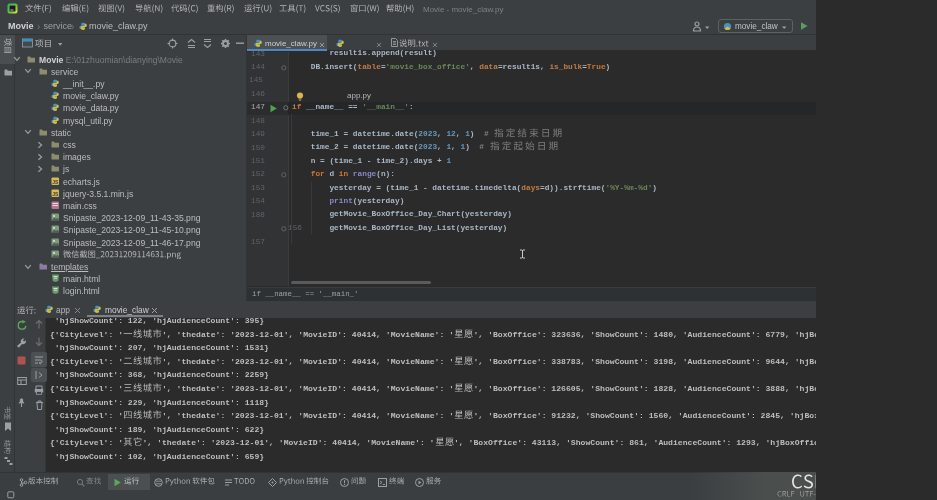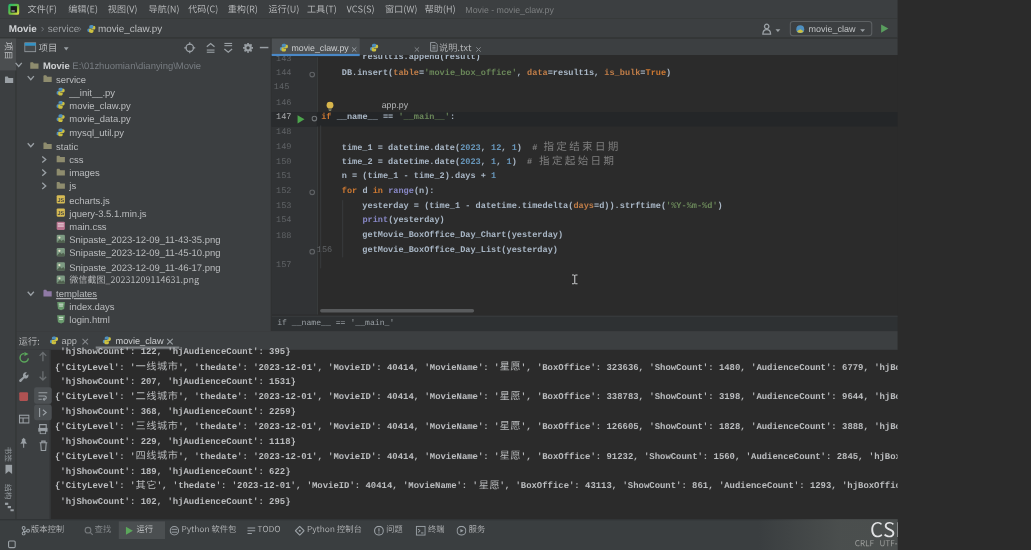--- a/index.html
+++ b/index.html
@@ -442,21 +442,21 @@
         <path d="M0.5 2 L0.5 7.5 L8 7.5 L8 2.8 L3.8 2.8 L3 1.5 L1 1.5 Z" fill="#8f7aa5"></path>
       </svg>
     </div>
     <div style="position:absolute;left:51px;top:261.8999999999999px;font:normal 8.6px 'Liberation Sans',sans-serif;color:#bbbdbf;white-space:pre;text-decoration:underline;">templates</div>
     <div style="position:absolute;left:51px;top:274.19999999999993px;">
       <svg style="display:block" width="9" height="9" viewBox="0 0 9 9">
         <path d="M1 0.5 L8 0.5 L7.3 7 L4.5 8 L1.7 7 Z" fill="#6a9b6e"></path>
         <path d="M2.5 2.5 L6.5 2.5 M2.8 4.2 L6.2 4.2" stroke="#dfe8df" stroke-width="0.9"></path>
       </svg>
     </div>
-    <div style="position:absolute;left:63px;top:274.0999999999999px;font:normal 8.6px 'Liberation Sans',sans-serif;color:#bbbdbf;white-space:pre;">index.days</div>
+    <div style="position:absolute;left:63px;top:274.0999999999999px;font:normal 8.6px 'Liberation Sans',sans-serif;color:#bbbdbf;white-space:pre;">main.html</div>
     <div style="position:absolute;left:51px;top:286.3999999999999px;">
       <svg style="display:block" width="9" height="9" viewBox="0 0 9 9">
         <path d="M1 0.5 L8 0.5 L7.3 7 L4.5 8 L1.7 7 Z" fill="#6a9b6e"></path>
         <path d="M2.5 2.5 L6.5 2.5 M2.8 4.2 L6.2 4.2" stroke="#dfe8df" stroke-width="0.9"></path>
       </svg>
     </div>
     <div style="position:absolute;left:63px;top:286.2999999999999px;font:normal 8.6px 'Liberation Sans',sans-serif;color:#bbbdbf;white-space:pre;">login.html</div>
     <div style="position:absolute;left:247px;top:35px;width:675px;height:266px;background:#2b2b2b;"></div>
     <div style="position:absolute;left:247px;top:52px;width:41px;height:234px;background:#313335;"></div>
     <div style="position:absolute;left:287.5px;top:52px;width:1px;height:234px;background:#3a3d3f;"></div>
@@ -766,21 +766,21 @@
         <path d="M1.0851000000000002 1.1684V8.5284H1.7843V7.8292H7.9299V8.4548H8.638300000000001V1.1684ZM1.7843 7.1576V1.8308H3.5139C3.4679 4.094 3.3023000000000002 5.2716 1.8947 5.934C2.0419 6.0536 2.2443 6.3112 2.3179 6.4768C3.9095 5.694800000000001 4.1395 4.324 4.1855 1.8308H5.4735V4.7196C5.4735 5.437200000000001 5.6299 5.7316 6.2739 5.7316C6.4211 5.7316 7.0927 5.7316 7.2767 5.7316C7.4883 5.7316 7.7275 5.7224 7.8379 5.6856C7.8195 5.52 7.8011 5.2808 7.7827 5.0968C7.6631 5.1335999999999995 7.4055 5.1428 7.2583 5.1428C7.1019 5.1428 6.5039 5.1428 6.3567 5.1428C6.1635 5.1428 6.1267 5.0324 6.1267 4.7379999999999995V1.8308H7.9299V7.1576Z M10.523299999999999 7.5992 10.670499999999999 8.2616C11.516899999999998 8.004 12.620899999999999 7.6728000000000005 13.688099999999999 7.36L13.586899999999998 6.7712C12.455299999999998 7.0932 11.2869 7.4152000000000005 10.523299999999999 7.5992ZM16.5033 0.9199999999999999C16.963299999999997 1.1408000000000005 17.5429 1.4996 17.8373 1.7572L18.2421 1.3247999999999998C17.947699999999998 1.0764000000000005 17.3589 0.7360000000000007 16.908099999999997 0.5335999999999999ZM10.688899999999999 4.2044C10.817699999999999 4.140000000000001 11.038499999999999 4.0848 12.160899999999998 3.9375999999999998C11.756099999999998 4.5356000000000005 11.397299999999998 4.9956 11.222499999999998 5.179600000000001C10.937299999999999 5.52 10.725699999999998 5.75 10.523299999999999 5.7867999999999995C10.606099999999998 5.961600000000001 10.707299999999998 6.2836 10.7441 6.4216C10.937299999999999 6.3112 11.250099999999998 6.2192 13.559299999999999 5.75C13.540899999999999 5.612 13.540899999999999 5.3544 13.559299999999999 5.170400000000001L11.728499999999999 5.5016C12.427699999999998 4.6736 13.1269 3.6616 13.715699999999998 2.6496000000000004L13.136099999999999 2.3C12.961299999999998 2.6404000000000005 12.758899999999999 2.99 12.556499999999998 3.3212L11.388099999999998 3.4408000000000003C11.9401 2.6588000000000003 12.4737 1.6652000000000005 12.869299999999999 0.6992000000000003L12.225299999999999 0.39559999999999995C11.857299999999999 1.4996 11.185699999999999 2.6772 10.983299999999998 2.9808000000000003C10.780899999999999 3.2936000000000005 10.6245 3.5052000000000003 10.458899999999998 3.5512000000000006C10.541699999999999 3.7352 10.652099999999999 4.0664 10.688899999999999 4.2044ZM18.186899999999998 4.8852C17.8189 5.4648 17.3221 5.9984 16.7241 6.4584C16.5769 5.9708000000000006 16.448099999999997 5.382 16.356099999999998 4.7196L18.702099999999998 4.2780000000000005L18.591699999999996 3.6708L16.2733 4.1032C16.2273 3.7168 16.1813 3.3120000000000003 16.1537 2.8888L18.444499999999998 2.5392L18.3341 1.9320000000000004L16.116899999999998 2.2632000000000003C16.089299999999998 1.6467999999999998 16.080099999999998 1.0120000000000005 16.080099999999998 0.3496000000000006H15.399299999999998C15.408499999999998 1.0396 15.4269 1.7111999999999998 15.4637 2.3644L14.010099999999998 2.5760000000000005L14.1205 3.2016L15.500499999999999 2.99C15.528099999999998 3.4132 15.574099999999998 3.8272000000000004 15.620099999999999 4.2228L13.826099999999999 4.554L13.936499999999999 5.179600000000001L15.7029 4.8484C15.813299999999998 5.612 15.9605 6.302 16.1537 6.8724C15.371699999999999 7.3968 14.470099999999999 7.8108 13.531699999999999 8.096C13.697299999999998 8.2524 13.8721 8.5008 13.964099999999998 8.6664C14.828899999999997 8.3628 15.647699999999999 7.9672 16.383699999999997 7.4888C16.7609 8.3168 17.2577 8.8044 17.910899999999998 8.8044C18.545699999999997 8.8044 18.7573 8.5008 18.8861 7.4704C18.7297 7.406000000000001 18.508899999999997 7.2588 18.3709 7.1024C18.3249 7.9212 18.2329 8.1328 17.984499999999997 8.1328C17.5797 8.1328 17.2393 7.7556 16.954099999999997 7.084C17.680899999999998 6.532 18.3065 5.8788 18.7665 5.1612Z M20.1547 6.9092 20.3755 7.59C21.1115 7.3048 22.0223 6.946 22.9055 6.5872L22.776699999999998 5.961600000000001L21.8843 6.2928V3.2568H22.7675V2.6128H21.8843V0.4784000000000006H21.2403V2.6128H20.2651V3.2568H21.2403V6.532C20.8355 6.6792 20.4583 6.808 20.1547 6.9092ZM27.7447 3.4408000000000003C27.5423 4.2872 27.2663 5.0692 26.9075 5.75C26.7603 4.8392 26.6499 3.6984000000000004 26.6039 2.4196H28.545099999999998V1.7755999999999998H27.8735L28.3335 1.4535999999999998C28.1035 1.1592000000000002 27.6251 0.7176 27.2203 0.42320000000000046L26.7603 0.7267999999999999C27.1467 1.0304000000000002 27.5975 1.4720000000000004 27.8183 1.7755999999999998H26.5855C26.5763 1.3155999999999999 26.5763 0.8464 26.5763 0.35880000000000045H25.913899999999998L25.941499999999998 1.7755999999999998H23.1447V4.646000000000001C23.1447 5.8420000000000005 23.0527 7.36 22.1327 8.427200000000001C22.279899999999998 8.51 22.5375 8.7308 22.6387 8.8596C23.6415 7.7096 23.7887 5.9524 23.7887 4.646000000000001V4.2412H24.9479C24.9295 5.9064 24.892699999999998 6.4952000000000005 24.8007 6.6424C24.7455 6.716 24.6719 6.7344 24.5615 6.7344C24.4419 6.7344 24.1567 6.7344 23.843899999999998 6.7068C23.9359 6.854 23.9911 7.1116 24.0095 7.2864C24.3315 7.3048 24.6535 7.3048 24.8375 7.2864C25.0583 7.2588 25.1871 7.1944 25.3159 7.038C25.4815 6.7988 25.5183 6.0536 25.5459 3.9284C25.5551 3.8456 25.5551 3.6616 25.5551 3.6616H23.7887V2.4196H25.959899999999998C26.0335 4.0204 26.162300000000002 5.474 26.4107 6.578C25.913899999999998 7.277200000000001 25.3067 7.866 24.5707 8.3168C24.7179 8.427200000000001 24.9663 8.6756 25.0675 8.7952C25.6563 8.3996 26.1715 7.912 26.6131 7.3508000000000004C26.8983 8.2248 27.2847 8.74 27.7999 8.74C28.3979 8.74 28.600299999999997 8.3076 28.7015 6.9184C28.545099999999998 6.854 28.3243 6.716 28.1863 6.5688C28.1495 7.6268 28.066699999999997 8.0776 27.8827 8.0776C27.5791 8.0776 27.3031 7.5716 27.0915 6.6884C27.6527 5.8052 28.075899999999997 4.7656 28.3795 3.5604000000000005Z M33.3281 0.5060000000000002C33.5489 0.8740000000000006 33.7973 1.3616000000000001 33.944500000000005 1.7204000000000006H29.997700000000002V2.3920000000000003H33.7421V3.6432H30.8901V7.7648H31.5801V4.3148H33.7421V8.813600000000001H34.4505V4.3148H36.7505V6.881600000000001C36.7505 7.010400000000001 36.7045 7.0564 36.5389 7.0656C36.3825 7.0748 35.8213 7.0748 35.1957 7.0472C35.2969 7.2496 35.4073 7.5256 35.4349 7.728C36.2261 7.728 36.7413 7.728 37.0633 7.6084000000000005C37.3669 7.498 37.4589 7.2864 37.4589 6.8908000000000005V3.6432H34.4505V2.3920000000000003H38.2777V1.7204000000000006H34.5885L34.7265 1.6744000000000003C34.5885 1.3064 34.2665 0.7267999999999999 33.999700000000004 0.29440000000000044Z" fill="#bcbec0"></path>
       </svg>', 'thedate': '2023-12-01', 'MovieID': 40414, 'MovieName': '<svg style="display:inline-block;vertical-align:-2.5px" width="19.5" height="10.58" viewBox="0 0 19.5 10.58">
         <path d="M2.5019 2.6311999999999998H7.2491V3.4592H2.5019ZM2.5019 1.2972000000000001H7.2491V2.1068H2.5019ZM1.8303 0.7452000000000005V4.0112000000000005H7.9575V0.7452000000000005ZM2.4191000000000003 4.0204C2.0511 4.83 1.4071 5.6304 0.7355 6.1456C0.9011 6.2468 1.1863000000000001 6.4492 1.3151000000000002 6.578C1.6371 6.302 1.9683000000000002 5.9432 2.2719 5.5476H4.5259V6.4216H1.9499V6.9828H4.5259V7.9856H0.8735V8.5928H8.895900000000001V7.9856H5.2435V6.9828H7.9299V6.4216H5.2435V5.5476H8.316299999999998V4.9588H5.2435V4.2136H4.5259V4.9588H2.6859C2.8423 4.7196 2.9803 4.462 3.0999 4.2136Z M13.338499999999998 6.5136V7.866C13.338499999999998 8.5192 13.568499999999998 8.694 14.488499999999998 8.694C14.6817 8.694 16.070899999999998 8.694 16.2641 8.694C17.0001 8.694 17.1933 8.4548 17.2761 7.4428C17.1013 7.4152000000000005 16.8437 7.3232 16.7057 7.222C16.6689 8.0224 16.604499999999998 8.1236 16.2089 8.1236C15.914499999999999 8.1236 14.746099999999998 8.1236 14.525299999999998 8.1236C14.037699999999997 8.1236 13.954899999999999 8.0776 13.954899999999999 7.8568V6.5136ZM14.589699999999999 6.5044C14.9485 6.854 15.408499999999998 7.3324 15.620099999999999 7.6268L16.098499999999998 7.2864C15.877699999999997 7.0012 15.417699999999998 6.5412 15.058899999999998 6.21ZM16.2089 4.8852C16.7701 5.2348 17.506099999999996 5.7316 17.8833 6.0443999999999996L18.3341 5.6212C17.947699999999998 5.3268 17.2025 4.8484 16.650499999999997 4.526400000000001ZM17.0737 6.5504C17.450899999999997 7.0564 17.920099999999998 7.7556 18.1501 8.1604L18.711299999999998 7.9028C18.472099999999998 7.5072 17.984499999999997 6.8264 17.5981 6.3388ZM12.363299999999999 6.486000000000001C12.216099999999999 7.0288 11.9493 7.7464 11.645699999999998 8.1788L12.170099999999998 8.427200000000001C12.4737 7.9672 12.712899999999998 7.2404 12.887699999999999 6.6792ZM13.228099999999998 3.3856H17.2393V3.9560000000000004H13.228099999999998ZM13.228099999999998 2.3828000000000005H17.2393V2.9532H13.228099999999998ZM13.412099999999999 4.5448C13.016499999999999 4.912800000000001 12.436899999999998 5.336 11.912499999999998 5.6212C12.0597 5.7132000000000005 12.3081 5.9155999999999995 12.418499999999998 6.0352C12.915299999999998 5.704000000000001 13.559299999999999 5.1888000000000005 14.010099999999998 4.7564ZM11.121299999999998 0.7452000000000005V3.3304C11.121299999999998 4.8208 11.066099999999999 6.9644 10.339299999999998 8.5008C10.4957 8.5652 10.780899999999999 8.7584 10.8913 8.878C11.664099999999998 7.268 11.765299999999998 4.8944 11.765299999999998 3.3212V1.3064H18.462899999999998V0.7452000000000005ZM14.755299999999998 1.3247999999999998C14.718499999999999 1.4904000000000002 14.6541 1.7296000000000005 14.598899999999999 1.9412000000000003H12.5933V4.397600000000001H14.856499999999999V5.437200000000001C14.856499999999999 5.5292 14.828899999999997 5.5568 14.727699999999999 5.5568C14.608099999999999 5.566000000000001 14.249299999999998 5.566000000000001 13.835299999999998 5.5568C13.918099999999999 5.704000000000001 14.028499999999998 5.9155999999999995 14.056099999999999 6.072C14.608099999999999 6.072 14.966899999999999 6.072 15.1969 5.9892C15.4453 5.8972 15.500499999999999 5.7592 15.500499999999999 5.4556000000000004V4.397600000000001H17.8925V1.9412000000000003H15.298099999999998L15.528099999999998 1.4628000000000005Z" fill="#bcbec0"></path>
       </svg>', 'BoxOffice': 91232, 'ShowCount': 1560, 'AudienceCount': 2845, 'hjBoxOffice': 18815,</div>
     <div style="position:absolute;left:50px;top:422.6px;font:bold 8.12px 'Liberation Mono',monospace;line-height:13.55px;white-space:pre;color:#bcbec0;width:860px;overflow:hidden;"> 'hjShowCount': 189, 'hjAudienceCount': 622}</div>
     <div style="position:absolute;left:50px;top:436.15px;font:bold 8.12px 'Liberation Mono',monospace;line-height:13.55px;white-space:pre;color:#bcbec0;width:860px;overflow:hidden;">{'CityLevel': '<svg style="display:inline-block;vertical-align:-2.5px" width="19.5" height="10.58" viewBox="0 0 19.5 10.58">
         <path d="M5.5471 7.498C6.6327 7.9028 7.7275 8.3996 8.371500000000001 8.7952L9.0063 8.3352C8.288699999999999 7.958 7.1110999999999995 7.4428 6.0255 7.0656ZM3.5967000000000002 7.010400000000001C2.9527 7.4612 1.6831 7.9948 0.6895 8.2892C0.8367000000000001 8.427200000000001 1.0391 8.6664 1.1403 8.813600000000001C2.1339 8.4916 3.3943 7.958 4.2131 7.4428ZM6.5866999999999996 0.3772000000000002V1.4444H3.1551V0.3772000000000002H2.4743V1.4444H1.0391V2.0884H2.4743V6.21H0.7723000000000001V6.854H8.9787V6.21H7.2767V2.0884H8.7579V1.4444H7.2767V0.3772000000000002ZM3.1551 6.21V5.198H6.5866999999999996V6.21ZM3.1551 2.0884H6.5866999999999996V3.0084H3.1551ZM3.1551 3.6064H6.5866999999999996V4.6091999999999995H3.1551Z M12.105699999999999 3.1832000000000003V7.36C12.105699999999999 8.3536 12.492099999999999 8.6112 13.798499999999999 8.6112C14.083699999999999 8.6112 16.356099999999998 8.6112 16.6689 8.6112C17.8833 8.6112 18.1409 8.1972 18.2789 6.7620000000000005C18.067299999999996 6.716 17.7729 6.5964 17.5889 6.4768C17.496899999999997 7.6912 17.377299999999998 7.9304 16.650499999999997 7.9304C16.1537 7.9304 14.184899999999999 7.9304 13.789299999999999 7.9304C12.979699999999998 7.9304 12.8233 7.8292 12.8233 7.3508000000000004V5.9155999999999995C14.3873 5.5016 16.098499999999998 4.968 17.2853 4.397600000000001L16.7149 3.8548C15.804099999999998 4.3608 14.276899999999998 4.8852 12.8233 5.2808V3.1832000000000003ZM13.945699999999999 0.49680000000000035C14.1481 0.8464 14.350499999999998 1.2880000000000003 14.470099999999999 1.6192000000000002H10.817699999999999V3.5236H11.507699999999998V2.2816H17.690099999999997V3.5236H18.4077V1.6192000000000002H15.114099999999999L15.233699999999999 1.5823999999999998C15.132499999999999 1.242 14.856499999999999 0.6992000000000003 14.608099999999999 0.3036000000000003Z" fill="#bcbec0"></path>
       </svg>', 'thedate': '2023-12-01', 'MovieID': 40414, 'MovieName': '<svg style="display:inline-block;vertical-align:-2.5px" width="19.5" height="10.58" viewBox="0 0 19.5 10.58">
         <path d="M2.5019 2.6311999999999998H7.2491V3.4592H2.5019ZM2.5019 1.2972000000000001H7.2491V2.1068H2.5019ZM1.8303 0.7452000000000005V4.0112000000000005H7.9575V0.7452000000000005ZM2.4191000000000003 4.0204C2.0511 4.83 1.4071 5.6304 0.7355 6.1456C0.9011 6.2468 1.1863000000000001 6.4492 1.3151000000000002 6.578C1.6371 6.302 1.9683000000000002 5.9432 2.2719 5.5476H4.5259V6.4216H1.9499V6.9828H4.5259V7.9856H0.8735V8.5928H8.895900000000001V7.9856H5.2435V6.9828H7.9299V6.4216H5.2435V5.5476H8.316299999999998V4.9588H5.2435V4.2136H4.5259V4.9588H2.6859C2.8423 4.7196 2.9803 4.462 3.0999 4.2136Z M13.338499999999998 6.5136V7.866C13.338499999999998 8.5192 13.568499999999998 8.694 14.488499999999998 8.694C14.6817 8.694 16.070899999999998 8.694 16.2641 8.694C17.0001 8.694 17.1933 8.4548 17.2761 7.4428C17.1013 7.4152000000000005 16.8437 7.3232 16.7057 7.222C16.6689 8.0224 16.604499999999998 8.1236 16.2089 8.1236C15.914499999999999 8.1236 14.746099999999998 8.1236 14.525299999999998 8.1236C14.037699999999997 8.1236 13.954899999999999 8.0776 13.954899999999999 7.8568V6.5136ZM14.589699999999999 6.5044C14.9485 6.854 15.408499999999998 7.3324 15.620099999999999 7.6268L16.098499999999998 7.2864C15.877699999999997 7.0012 15.417699999999998 6.5412 15.058899999999998 6.21ZM16.2089 4.8852C16.7701 5.2348 17.506099999999996 5.7316 17.8833 6.0443999999999996L18.3341 5.6212C17.947699999999998 5.3268 17.2025 4.8484 16.650499999999997 4.526400000000001ZM17.0737 6.5504C17.450899999999997 7.0564 17.920099999999998 7.7556 18.1501 8.1604L18.711299999999998 7.9028C18.472099999999998 7.5072 17.984499999999997 6.8264 17.5981 6.3388ZM12.363299999999999 6.486000000000001C12.216099999999999 7.0288 11.9493 7.7464 11.645699999999998 8.1788L12.170099999999998 8.427200000000001C12.4737 7.9672 12.712899999999998 7.2404 12.887699999999999 6.6792ZM13.228099999999998 3.3856H17.2393V3.9560000000000004H13.228099999999998ZM13.228099999999998 2.3828000000000005H17.2393V2.9532H13.228099999999998ZM13.412099999999999 4.5448C13.016499999999999 4.912800000000001 12.436899999999998 5.336 11.912499999999998 5.6212C12.0597 5.7132000000000005 12.3081 5.9155999999999995 12.418499999999998 6.0352C12.915299999999998 5.704000000000001 13.559299999999999 5.1888000000000005 14.010099999999998 4.7564ZM11.121299999999998 0.7452000000000005V3.3304C11.121299999999998 4.8208 11.066099999999999 6.9644 10.339299999999998 8.5008C10.4957 8.5652 10.780899999999999 8.7584 10.8913 8.878C11.664099999999998 7.268 11.765299999999998 4.8944 11.765299999999998 3.3212V1.3064H18.462899999999998V0.7452000000000005ZM14.755299999999998 1.3247999999999998C14.718499999999999 1.4904000000000002 14.6541 1.7296000000000005 14.598899999999999 1.9412000000000003H12.5933V4.397600000000001H14.856499999999999V5.437200000000001C14.856499999999999 5.5292 14.828899999999997 5.5568 14.727699999999999 5.5568C14.608099999999999 5.566000000000001 14.249299999999998 5.566000000000001 13.835299999999998 5.5568C13.918099999999999 5.704000000000001 14.028499999999998 5.9155999999999995 14.056099999999999 6.072C14.608099999999999 6.072 14.966899999999999 6.072 15.1969 5.9892C15.4453 5.8972 15.500499999999999 5.7592 15.500499999999999 5.4556000000000004V4.397600000000001H17.8925V1.9412000000000003H15.298099999999998L15.528099999999998 1.4628000000000005Z" fill="#bcbec0"></path>
       </svg>', 'BoxOffice': 43113, 'ShowCount': 861, 'AudienceCount': 1293, 'hjBoxOffice': 11669,</div>
-    <div style="position:absolute;left:50px;top:449.7px;font:bold 8.12px 'Liberation Mono',monospace;line-height:13.55px;white-space:pre;color:#bcbec0;width:860px;overflow:hidden;"> 'hjShowCount': 102, 'hjAudienceCount': 295}</div>
+    <div style="position:absolute;left:50px;top:449.7px;font:bold 8.12px 'Liberation Mono',monospace;line-height:13.55px;white-space:pre;color:#bcbec0;width:860px;overflow:hidden;"> 'hjShowCount': 102, 'hjAudienceCount': 659}</div>
     <div style="position:absolute;left:913.5px;top:319px;width:8px;height:34px;background:#4c5053;border-radius:4px;"></div>
     <div style="position:absolute;left:0px;top:472px;width:937px;height:28px;background:#3a3e40;border-top:1px solid #313436;"></div>
     <div style="position:absolute;left:690px;top:472px;width:247px;height:28px;background:linear-gradient(90deg, rgba(76,80,79,0) 0%, rgba(76,80,79,0.9) 30%, rgba(76,80,79,0.9) 100%);"></div>
     <div style="position:absolute;left:19px;top:477.7px;">
       <svg style="display:block" width="9" height="9" viewBox="0 0 9 9">
         <g fill="none" stroke="#9aa0a5" stroke-width="1">
           <circle cx="2.5" cy="2" r="1.3"></circle>
           <circle cx="2.5" cy="7" r="1.3"></circle>
           <circle cx="6.5" cy="4.5" r="1.3"></circle>
           <path d="M2.5 3.3 L2.5 5.7 M2.7 6 C2.7 4.5 5.2 5.5 5.4 4.6"></path>

